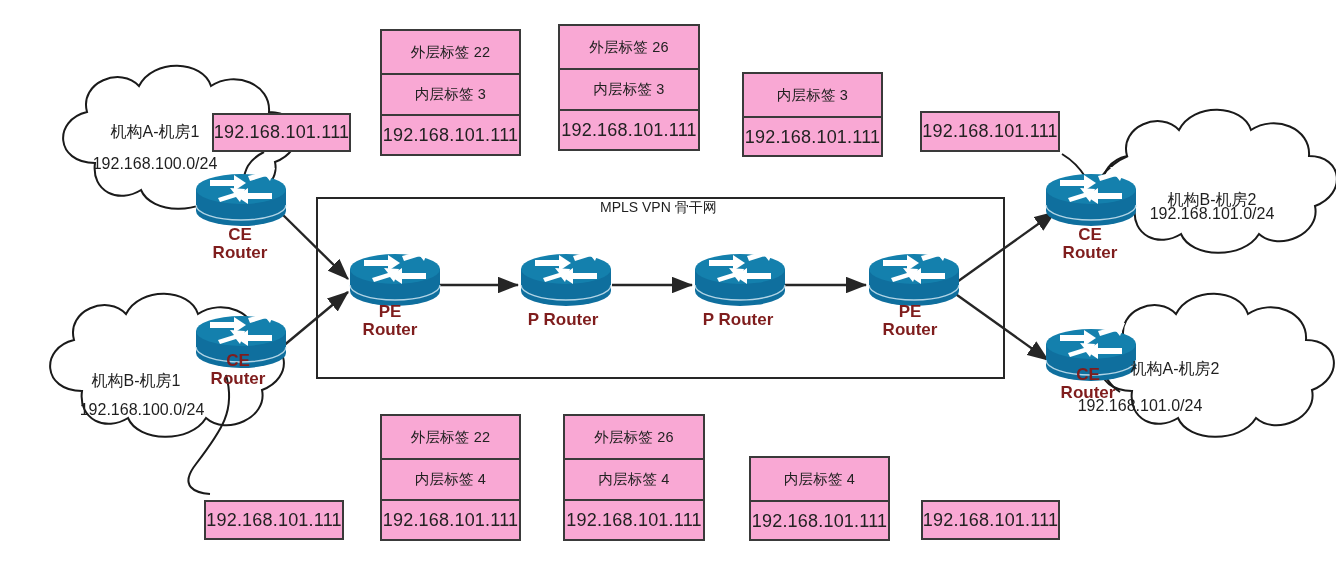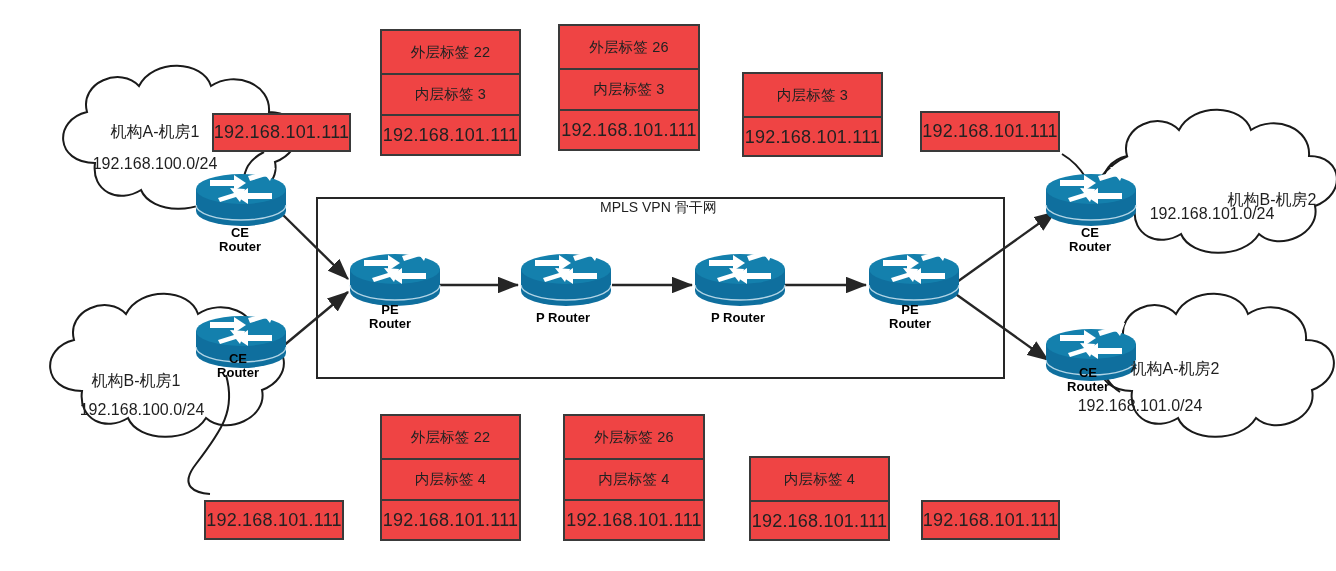--- a/index.html
+++ b/index.html
@@ -12,42 +12,42 @@
     width:1336px;
     height:571px;
     background:#ffffff;
     overflow:hidden;
   }
 
   
   .lbl-stack{
     position:absolute;
     border:2px solid #3a3a3a;
-    background:#ef4444;
+    background:#f9a8d4;
     box-sizing:border-box;
   }
   .lbl-row{
     display:flex;
     align-items:center;
     justify-content:center;
     box-sizing:border-box;
     font-size:14.5px;
     color:#222;
     letter-spacing:.2px;
     white-space:nowrap;
   }
   .lbl-row + .lbl-row{border-top:2px solid #3a3a3a;}
   .lbl-row.ip{font-size:18px;}
 
   
   .node-label{
     position:absolute;
     font-weight:bold;
-    font-size:13px;
-    color:#000000;
+    font-size:17px;
+    color:#7f1d1d;
     line-height:1.05;
     text-align:center;
     white-space:pre-line;
     pointer-events:none;
   }
 
   
   .cloud-text{
     position:absolute;
     font-size:16px;
@@ -174,21 +174,21 @@
         <use href="#routerIcon" x="1046" y="355"></use>
       </g>
   </svg>
 
   <div class="cloud-text" style="left:95px;  top:122px; width:120px;">机构A-机房1</div>
   <div class="cloud-text" style="left:80px;  top:155px; width:150px;">192.168.100.0/24</div>
 
   <div class="cloud-text" style="left:76px;  top:371px; width:120px;text-align:center;">机构B-机房1</div>
   <div class="cloud-text" style="left:67px;  top:401px; width:150px;">192.168.100.0/24</div>
 
-  <div class="cloud-text" style="left:1212px; top:190px; width:120px;">机构B-机房2</div>
+  <div class="cloud-text" style="left:1152px; top:190px; width:120px;">机构B-机房2</div>
   <div class="cloud-text" style="left:1137px; top:205px; width:150px;">192.168.101.0/24</div>
 
   <div class="cloud-text" style="left:1115px; top:359px; width:120px;">机构A-机房2</div>
   <div class="cloud-text" style="left:1065px; top:397px; width:150px;">192.168.101.0/24</div>
 
   <div class="backbone-title" style="left:600px; top:199px;">MPLS VPN 骨干网</div>
 
   <div class="node-label" style="left:192px;  top:226px; width:96px;">CE
 Router</div>
   <div class="node-label" style="left:190px;  top:352px; width:96px;">CE

